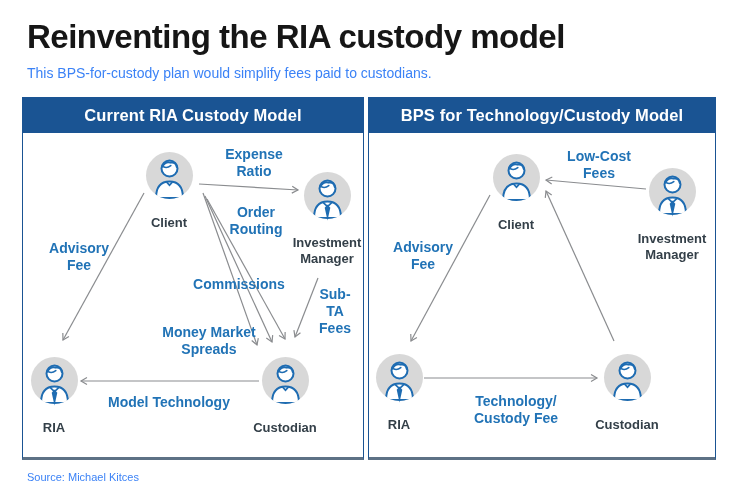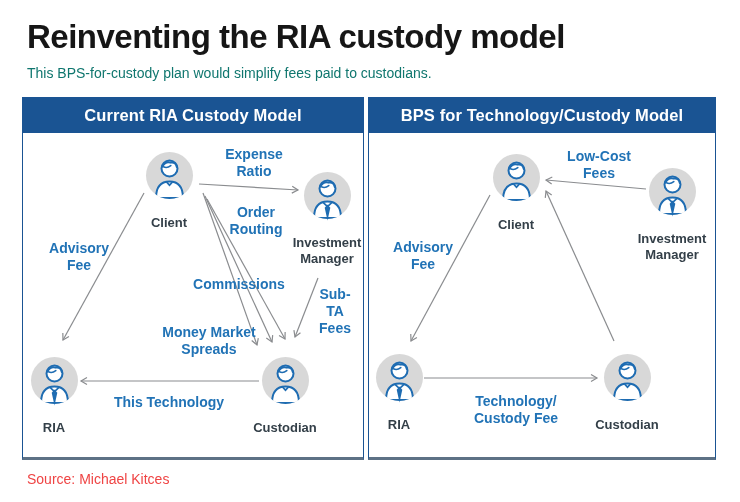--- a/index.html
+++ b/index.html
@@ -7,21 +7,21 @@
     position:relative;width:740px;height:502px;background:#fff;overflow:hidden;
     font-family:"Liberation Sans",sans-serif;
     padding-left:44px;
   }
   .title{
     position:absolute;left:27px;top:18px;width:690px;
     font-size:33px;font-weight:bold;color:#161616;letter-spacing:-0.5px;line-height:38px;
   }
   .subtitle{
     position:absolute;left:27px;top:64px;width:690px;
-    font-size:14px;color:#0f766e;line-height:18px;
+    font-size:14px;color:#3b82f6;line-height:18px;
   }
   .panels{position:absolute;left:22px;top:97px;width:694px;height:363px;display:flex;gap:4px;}
   .panel{
     box-sizing:border-box;background:#fff;
     border:1px solid #1a5493;border-bottom:3px solid #5d7185;
     display:flex;flex-direction:column;overflow:hidden;
   }
   .panel-left{width:342px;}
   .panel-right{width:348px;}
   .panel-header{
@@ -39,21 +39,21 @@
   .node-label{
     margin-top:16px;font-size:13px;font-weight:bold;color:#333f48;
     text-align:center;line-height:16px;white-space:pre-line;
   }
   .flow-label{
     position:absolute;transform:translate(-50%,-50%);
     font-size:14px;font-weight:bold;color:#2173b6;
     text-align:center;line-height:17px;white-space:pre-line;
   }
   .source{
-    position:absolute;left:27px;top:471px;font-size:14px;color:#ef4444;
+    position:absolute;left:27px;top:471px;font-size:11px;color:#3b82f6;
   }
 </style>
 </head>
 <body>
 
 <div id="stage">
 
   <div class="title">Reinventing the RIA custody model</div>
   <div class="subtitle">This BPS-for-custody plan would simplify fees paid to custodians.</div>
 
@@ -84,21 +84,21 @@
 Ratio</div>
         <div class="flow-label" style="left:233px;top:88px">Order
 Routing</div>
         <div class="flow-label" style="left:56px;top:124px">Advisory
 Fee</div>
         <div class="flow-label" style="left:216px;top:151px">Commissions</div>
         <div class="flow-label" style="left:186px;top:208px">Money Market
 Spreads</div>
         <div class="flow-label" style="left:312px;top:178px">Sub-TA
 Fees</div>
-        <div class="flow-label" style="left:146px;top:269px">This Technology</div>
+        <div class="flow-label" style="left:146px;top:269px">Model Technology</div>
 
         <div class="node" style="left:98px;top:19px">
           <div class="avatar">
             <svg width="47" height="47" viewBox="0 0 47 47">
               <circle cx="23.5" cy="23.5" r="23.5" fill="#d8d8d8"></circle>
               <clipPath id="c-l1">
                   <circle cx="23.5" cy="23.5" r="23.5"></circle>
                 </clipPath>
               <g clip-path="url(#c-l1)">
                 <path d="M10 46 Q10 29.5 23.5 29.5 Q37 29.5 37 46 Z" fill="#fff" stroke="#1e6cb2" stroke-width="2"></path>

